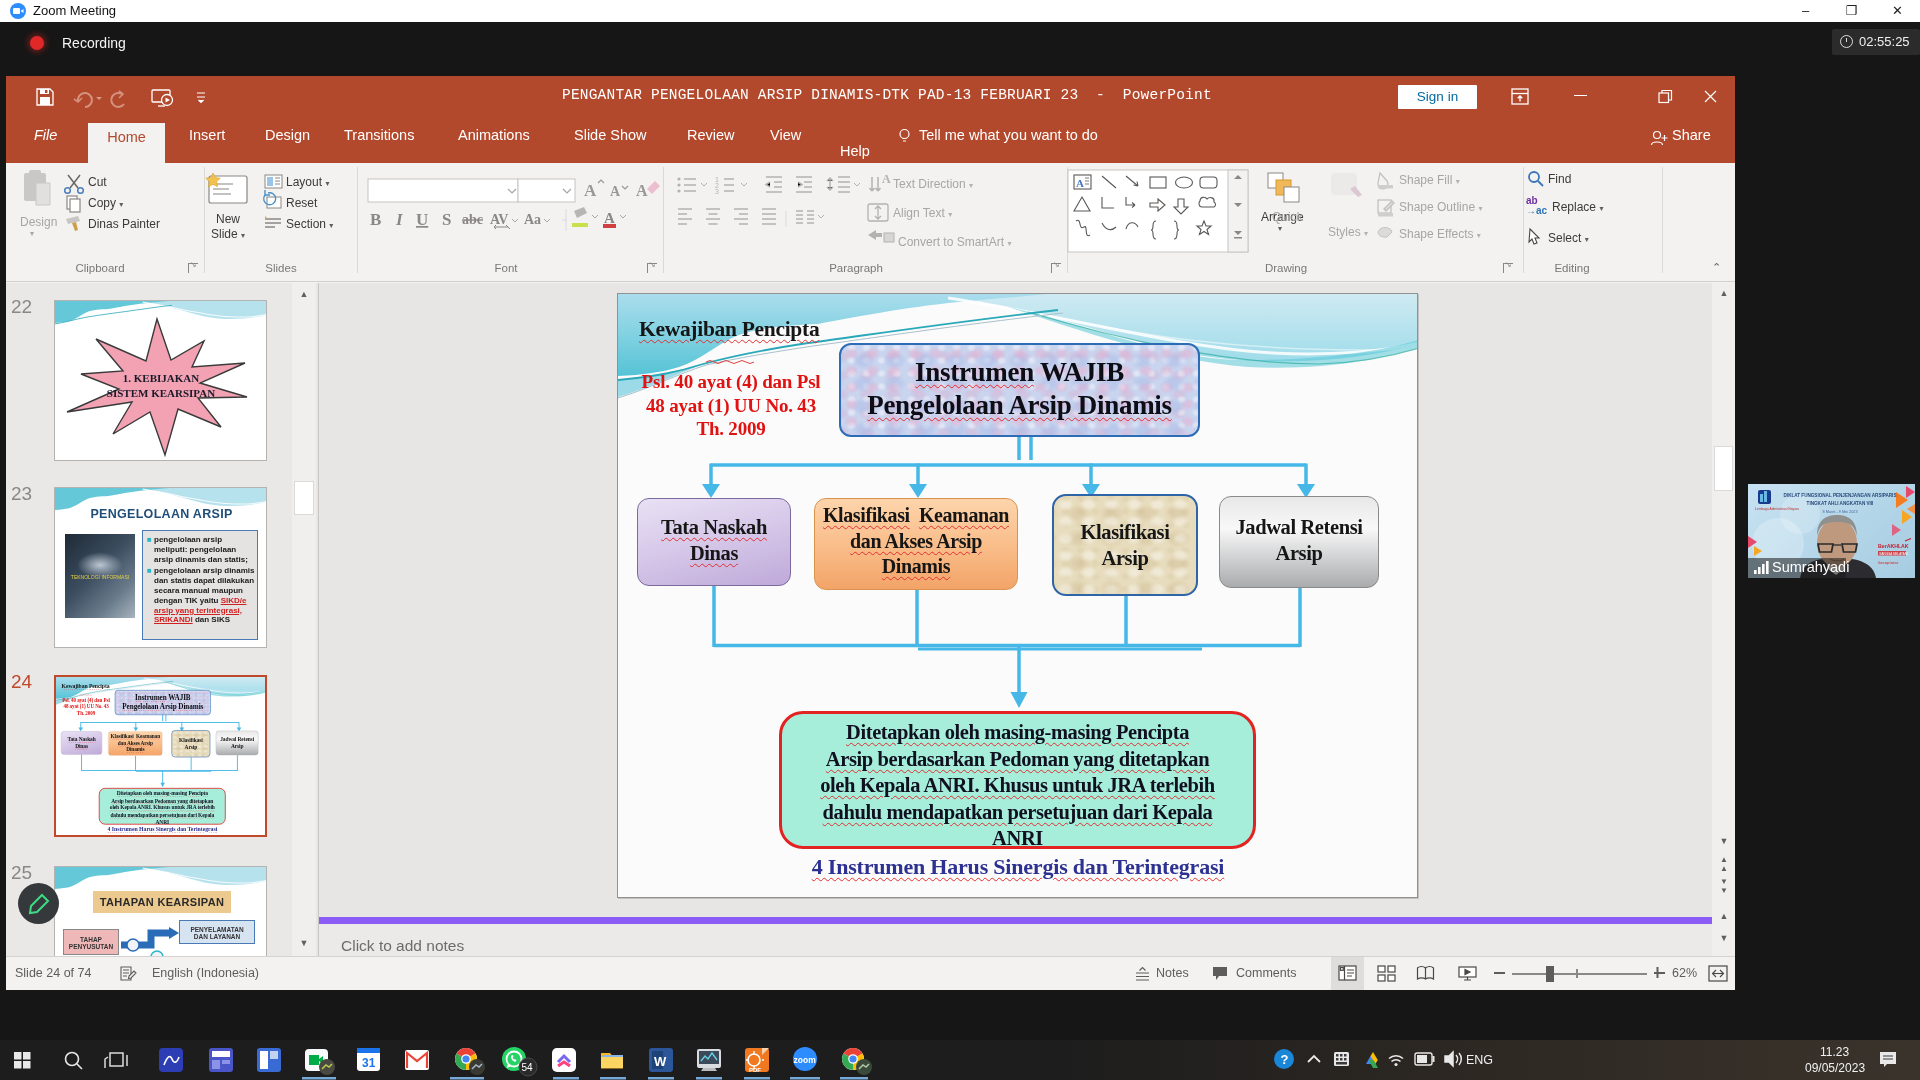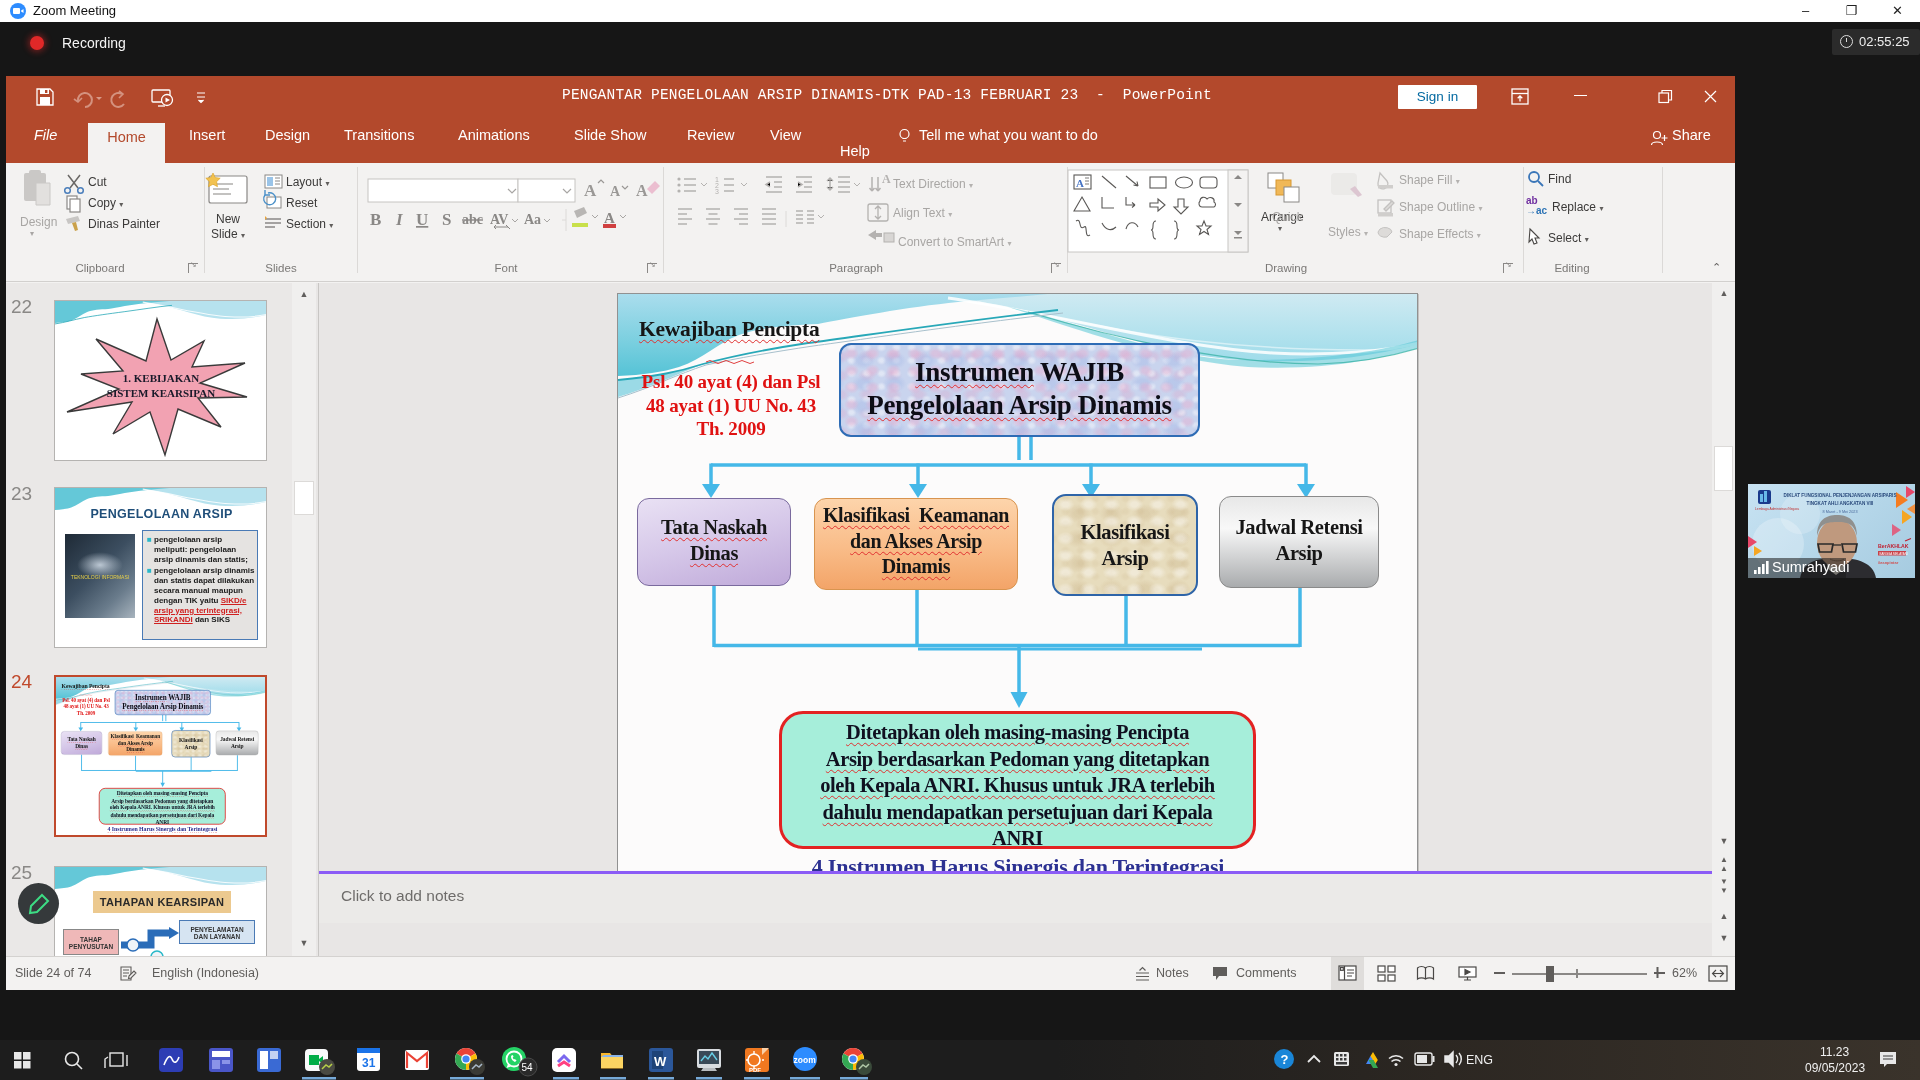--- a/index.html
+++ b/index.html
@@ -46,21 +46,21 @@
 #thumbpanel { left:0; top:0; width:286px; height:673px; background:#eae8e7; overflow:hidden; }
 #thumbscroll { left:286px; top:0; width:24px; height:673px; background:#f0efee; }
 #panelsep { left:312px; top:0; width:1px; height:673px; background:#c8c6c4; }
 .thumbnum { position:absolute; left:5px; width:40px; font-size:19px; color:#8a8886; }
 .thumb { position:absolute; left:48px; width:213px; background:#fff; border:1px solid #b5b3b1; overflow:hidden; }
 .sbarrow { position:absolute; font-size:9px; color:#605e5c; width:24px; text-align:center; }
 
 
 #slide { left:611px; top:10px; width:801px; height:605px; background:#fcfbfb; border:1px solid #919191; box-shadow:1px 1px 0 #c4c2c0; overflow:hidden; }
 #vscroll { left:1706px; top:0; width:23px; height:673px; background:#f0efee; }
-#notes { left:313px; top:588px; width:1393px; height:52px; background:#ebeae8; border-top:3px solid #8b5cf6; }
+#notes { left:313px; top:634px; width:1393px; height:52px; background:#ebeae8; border-top:7px solid #8b5cf6; }
 #notes .nt { position:absolute; left:22px; top:13px; font-size:15.5px; color:#6e6c6a; }
 
 
 #status { left:0; top:880px; width:1729px; height:34px; background:#f3f2f1; border-top:1px solid #d4d2d0; font-size:12.5px; color:#5f5d5b; }
 
 
 .sq { text-decoration:underline wavy #e03030 1px; text-underline-offset:3px; }
 .slidetxt { position:absolute; font-family:"Liberation Serif",serif; font-weight:bold; color:#161616; }
 .cbox { position:absolute; text-align:center; font-family:"Liberation Serif",serif; font-weight:bold; color:#161616; }
 

